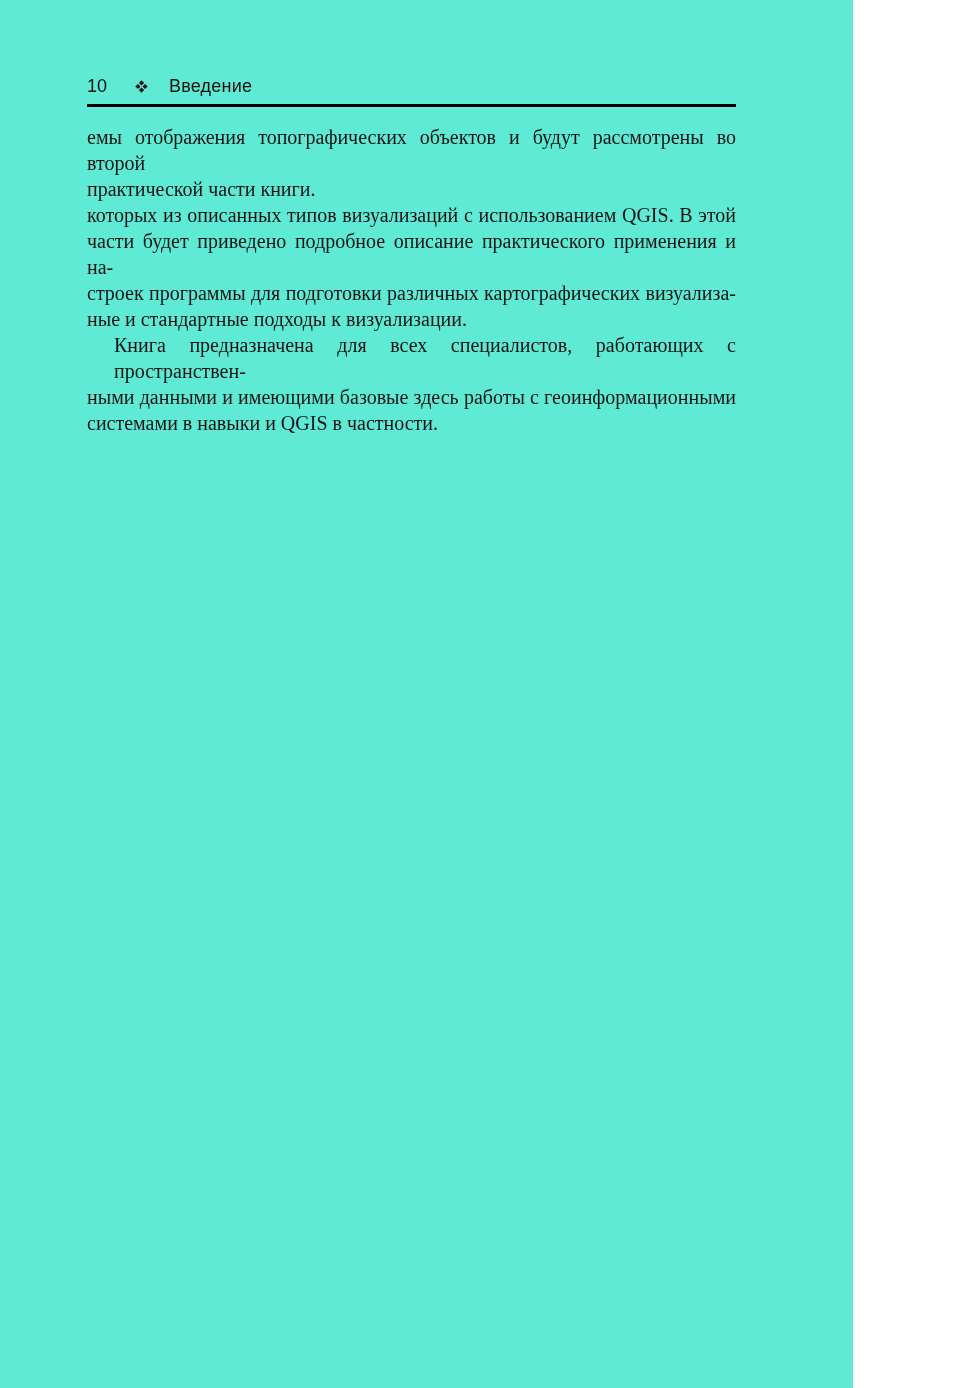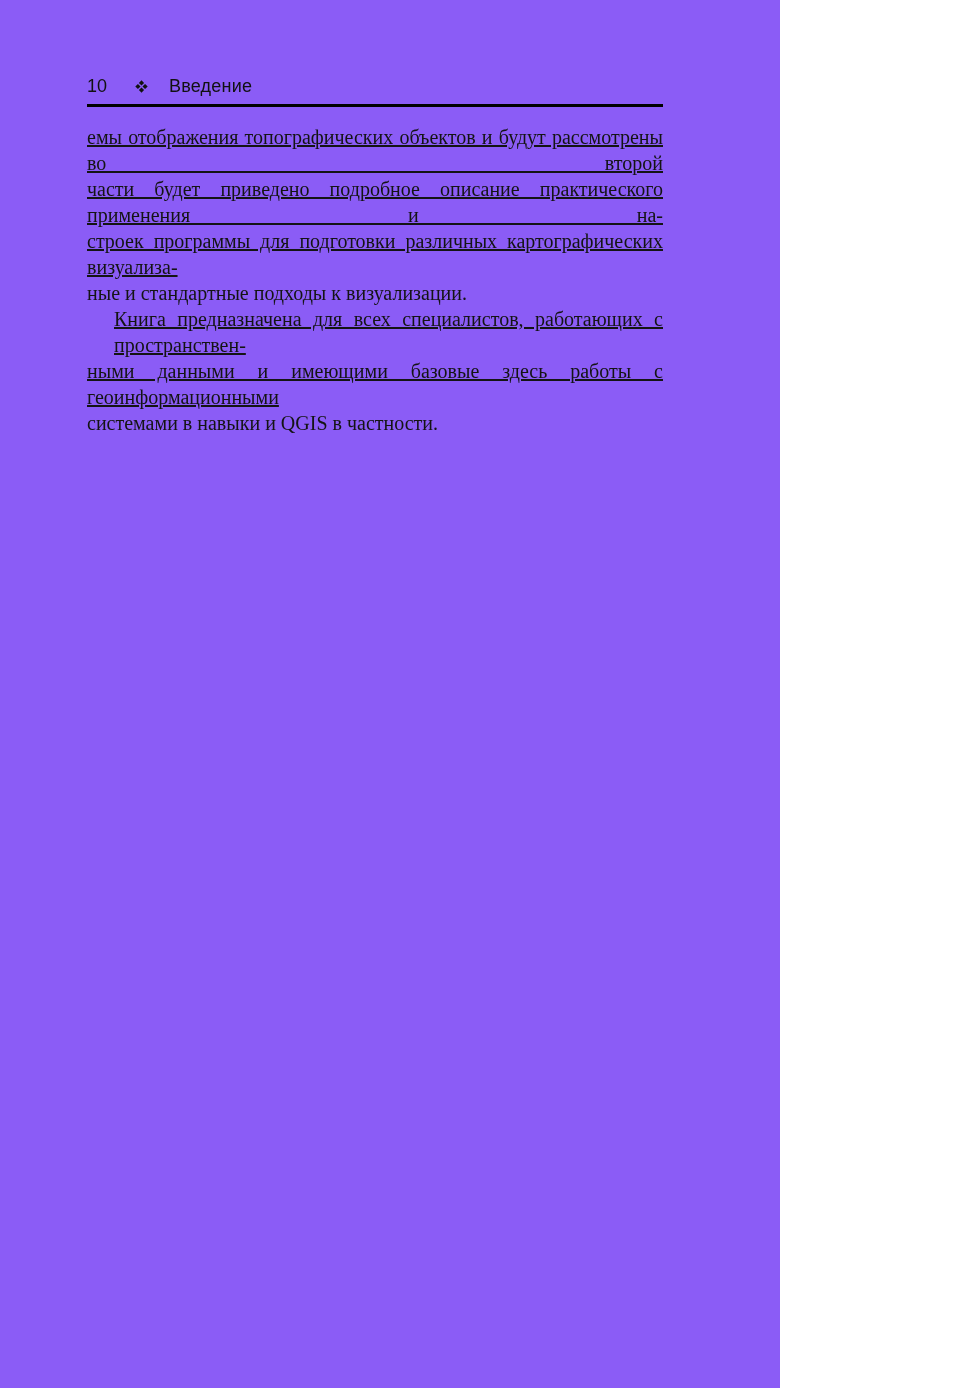--- a/index.html
+++ b/index.html
@@ -7,24 +7,24 @@
     width: 974px;
     background: #ffffff;
   }
   body {
     height: 1388px;
     font-family: "Liberation Serif", serif;
     color: #141414;
     overflow: hidden;
   }
   .page {
-    width: 780px;
+    width: 853px;
     height: 1388px;
     padding: 76px 117px 0 87px; 
-    background: #8b5cf6;
+    background: #5eead4;
   }
   
   .running-header {
     display: flex;
     align-items: center;
     gap: 21px;
     font-family: "Liberation Sans", sans-serif;
     font-size: 18px;
     color: #111111;
     padding-bottom: 7px;
@@ -47,21 +47,20 @@
     line-height: 26px;
   }
   .paragraph { margin: 0; }
   .line {
     text-align: left;
     white-space: normal;
   }
   .line.just {
     text-align: justify;
     text-align-last: justify;
-    text-decoration: underline;
   }
   .line.indent { padding-left: 27px; }
 </style>
 </head>
 <body>
 
 <div class="page">
 
   <div class="running-header">
     <span class="page-number">10</span>
@@ -74,22 +73,24 @@
           <path d="M10 11.5 L14 15.5 L10 19.5 L6 15.5 Z"></path>
         </g>
       </svg>
     </span>
     <span class="section-title">Введение</span>
   </div>
 
   <div class="body-text">
       <div class="paragraph">
         <div class="line just">емы отображения топографических объектов и будут рассмотрены во второй</div>
+        <div class="line">практической части книги.</div>
       </div>
       <div class="paragraph">
+        <div class="line just">которых из описанных типов визуализаций с использованием QGIS. В этой</div>
         <div class="line just">части будет приведено подробное описание практического применения и на-</div>
         <div class="line just">строек программы для подготовки различных картографических визуализа-</div>
         <div class="line">ные и стандартные подходы к визуализации.</div>
       </div>
       <div class="paragraph">
         <div class="line just indent">Книга предназначена для всех специалистов, работающих с пространствен-</div>
         <div class="line just">ными данными и имеющими базовые здесь работы с геоинформационными</div>
         <div class="line">системами в навыки и QGIS в частности.</div>
       </div>
     </div>

